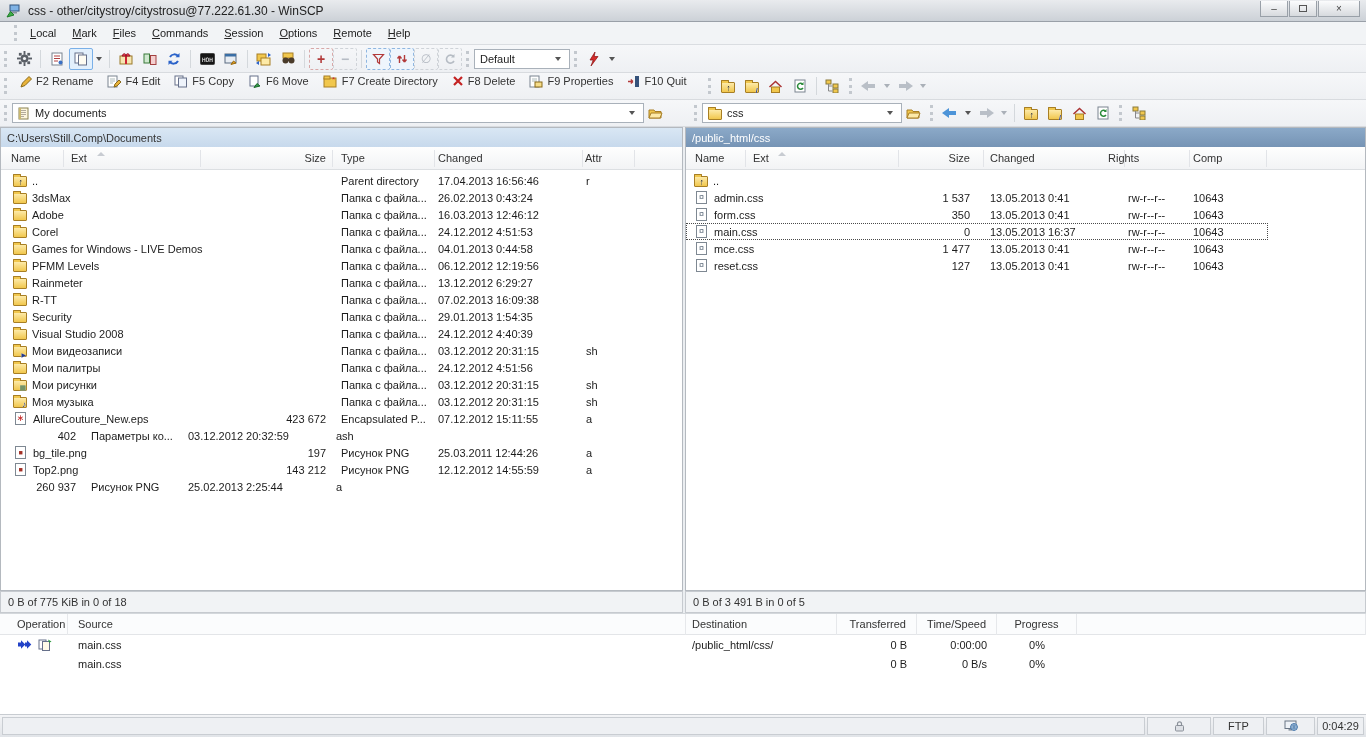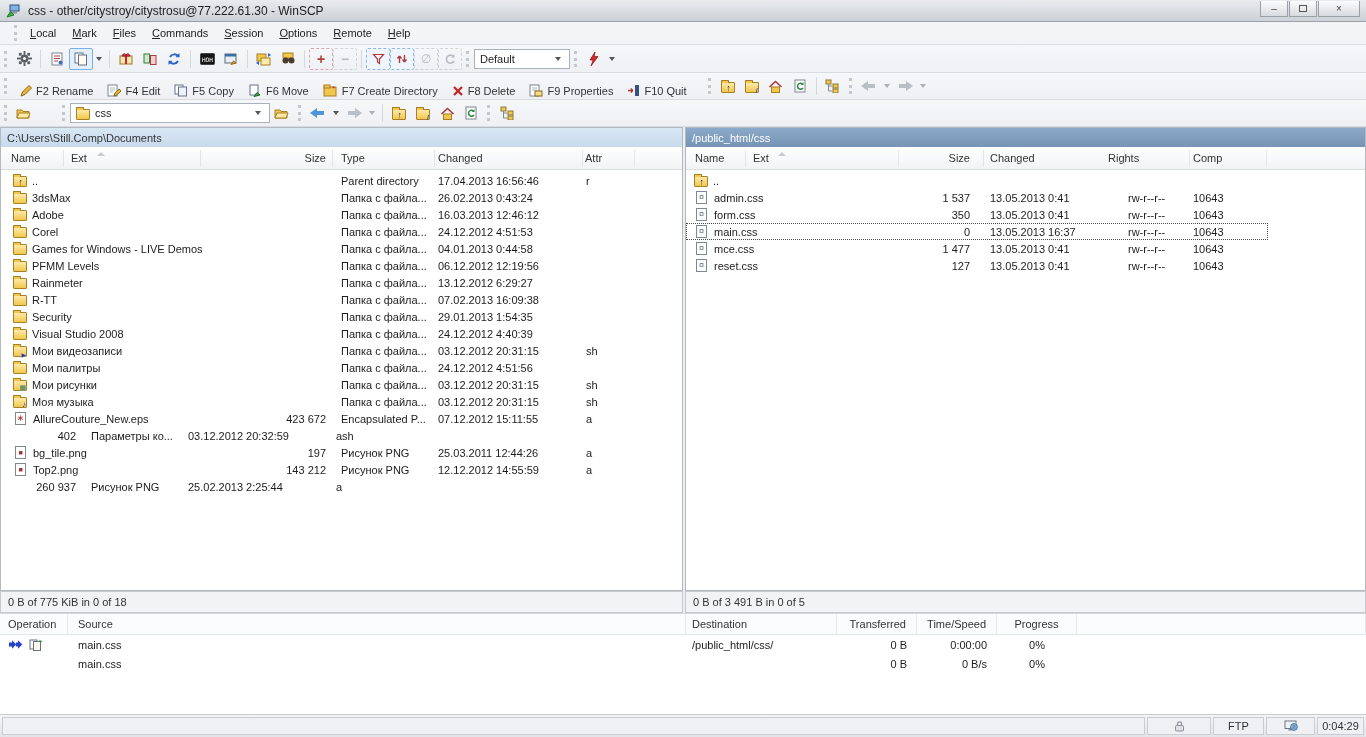--- a/index.html
+++ b/index.html
@@ -27,21 +27,21 @@
   .tbtn.dash-red{border:1px dashed #d8a8a8}
   .tbtn.dash-blue{border:1px dashed #8fb6e0;background:#eef5fc}
   .tbtn.dash-gray{border:1px dashed #cfd3d8;color:#b8bdc4}
   .caret{width:0;height:0;border-left:3px solid transparent;border-right:3px solid transparent;border-top:4px solid #555;margin:0 3px}
   .caret.dim{border-top-color:#aab0b8}
   .plus{color:#b23a3a;font-size:14px;font-weight:bold}
   .minus{color:#b6bcc4;font-size:14px;font-weight:bold}
   .nullg{color:#b6bcc4;font-size:12px}
   .combo{height:20px;background:#fff;border:1px solid #a9b1ba;display:flex;align-items:center;padding:0 5px;color:#222}
   .combo .cartext{flex:1;white-space:nowrap;overflow:hidden}
-  .cmdbtn{display:flex;align-items:flex-end;gap:4px;padding:0 7px;height:22px;color:#333;white-space:nowrap}
+  .cmdbtn{display:flex;align-items:flex-start;gap:4px;padding:0 7px;height:22px;color:#333;white-space:nowrap}
   
   .nav{position:relative;width:16px;height:10px}
   .nav::before{content:'';position:absolute;top:0;width:0;height:0;border-top:5px solid transparent;border-bottom:5px solid transparent}
   .nav::after{content:'';position:absolute;top:3px;width:7px;height:4px;background:currentColor}
   .nav.left::before{left:0;border-right:7px solid currentColor}
   .nav.left::after{left:7px}
   .nav.right::before{right:0;border-left:7px solid currentColor}
   .nav.right::after{right:7px}
   .blue{color:#4d94d8}.gray{color:#b9bfc7}
   
@@ -90,21 +90,21 @@
   .c-rowner{width:75px;padding-left:0}
   
   .pstatus{position:absolute;top:591px;height:22px;background:#f1f3f5;border:1px solid #c6cacf;display:flex;align-items:center;padding:0 7px;color:#333}
   #statusL{left:0;width:683px}
   #statusR{left:685px;width:681px}
   
   #queue{position:absolute;left:0;top:613px;width:1366px;height:101px;background:#fff;border-top:1px solid #d3d7db}
   .qhead{height:21px;display:flex;align-items:center;background:#fbfcfd;border-bottom:1px solid #e3e5e8;color:#333}
   .qhead>div{height:21px;display:flex;align-items:center;border-right:1px solid #e6e8eb}
   .qrow{height:19px;display:flex;align-items:center}
-  .qc-op{width:68px;padding-left:8px;gap:3px}
+  .qc-op{width:68px;padding-left:17px;gap:3px}
   .qc-src{width:618px;padding-left:10px}
   .qc-dst{width:151px;padding-left:6px}
   .qc-tr{width:80px;justify-content:flex-end;padding-right:10px}
   .qc-ts{width:80px;justify-content:flex-end;padding-right:10px}
   .qc-pr{width:80px;justify-content:center}
   .qrow>div{display:flex;align-items:center;height:19px;overflow:hidden}
   .qhead .qc-tr,.qhead .qc-ts{justify-content:flex-end}
   .qhead .qc-pr{justify-content:center}
   
   #bottombar{position:absolute;left:0;top:714px;width:1366px;height:23px;background:linear-gradient(#f3f4f6,#e1e4e8);border-top:1px solid #c8ccd1;display:flex;align-items:stretch;padding:0 1px}
@@ -369,20 +369,29 @@
     </span>
   <span class="caret dim"></span>
   <span class="tbtn">
       <span class="nav right gray"></span>
     </span>
   <span class="caret dim"></span>
 </div>
 
 <div id="tb3" class="toolbar">
   <span class="grip"></span>
+  <span class="combo addr-combo" style="width:632px">
+    <svg width="12" height="13">
+        <rect x="1" y="1" width="9" height="11" fill="#fdf6de" stroke="#8a8250"></rect>
+        <path d="M3 3.5h5M3 5.5h5M3 7.5h5M3 9.5h3" stroke="#a0988a" stroke-width="0.8"></path>
+        <rect x="1" y="1" width="2" height="11" fill="#c9b870"></rect>
+      </svg>
+    <span class="cartext">My documents</span>
+    <span class="caret"></span>
+  </span>
   <span class="tbtn">
     <svg width="16" height="13">
         <path d="M1 3h5l1 1.5h6V11H1z" fill="#f1c74d" stroke="#a87f24"></path>
         <path d="M3 6h11l-2 5H1z" fill="#fdeaa8" stroke="#a87f24"></path>
       </svg>
   </span>
   <span style="width:22px"></span>
   <span class="grip"></span>
   <span class="combo addr-combo" style="width:200px">
     <span class="cfold"></span>

